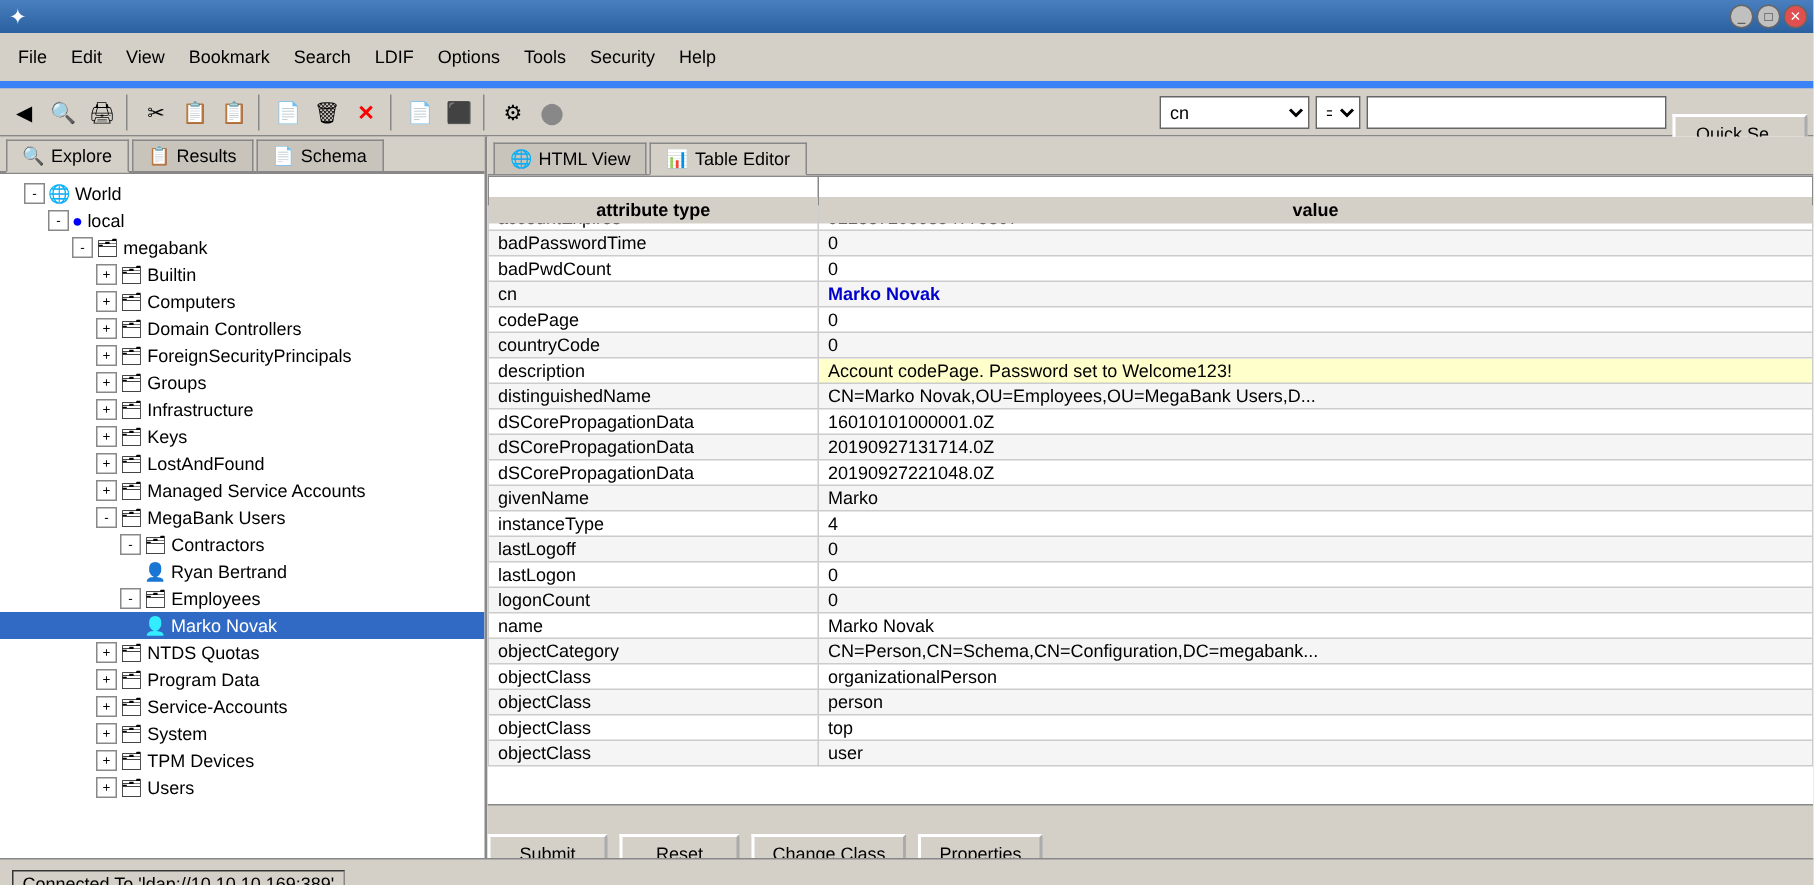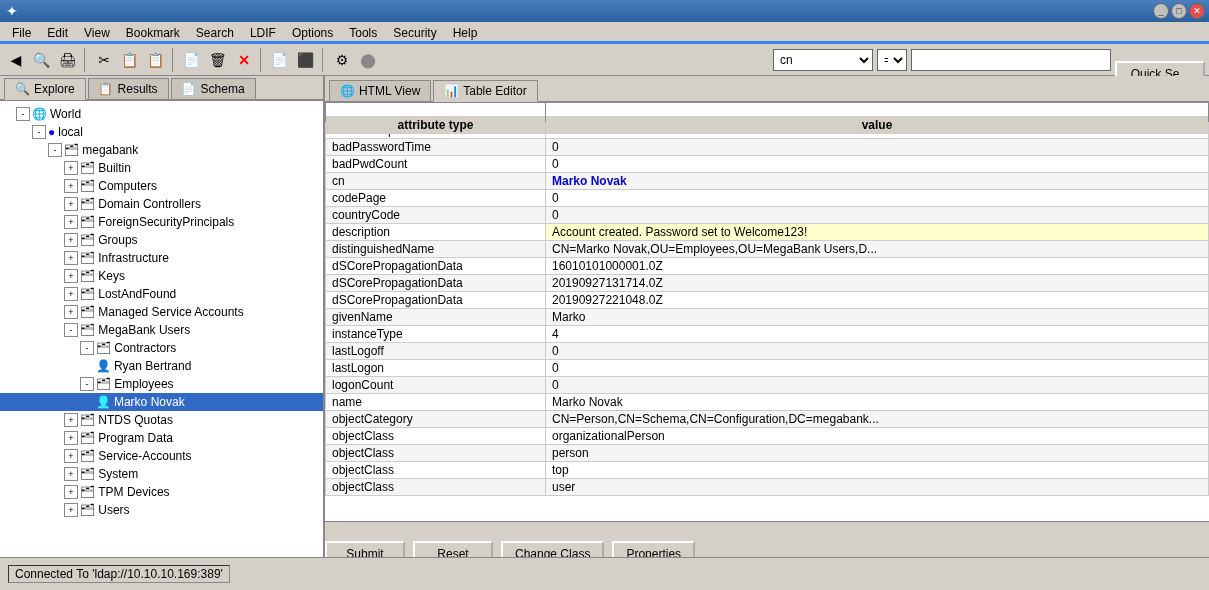--- a/index.html
+++ b/index.html
@@ -23,25 +23,25 @@
       width: 16px; height: 16px; border-radius: 50%;
       display: flex; align-items: center; justify-content: center;
       font-size: 9px; cursor: pointer; border: 1px solid #666;
       background: #c0c0c0; color: #333;
     }
     #titlebar .app-icon { padding-left: 6px; font-size: 14px; }
 
     
     #menubar {
       background: #d4d0c8;
-      border-bottom: 3px solid #3b82f6;
-      display: flex;
-      padding: 2px 4px;
+      border-bottom: 5px solid #3b82f6;
+      display: flex;
+      padding: 16px 4px;
       height: 22px;
-      align-items: flex-start;
+      align-items: center;
     }
     .menu-item {
       padding: 2px 8px;
       cursor: pointer;
       font-size: 12px;
     }
 
     
     #toolbar {
       background: #d4d0c8;
@@ -554,21 +554,21 @@
               <tr>
                 <td>codePage</td>
                 <td>0</td>
               </tr>
               <tr>
                 <td>countryCode</td>
                 <td>0</td>
               </tr>
               <tr>
                 <td>description</td>
-                <td style="background-color: rgb(255, 255, 204);">Account created. Password set to Welcome123!</td>
+                <td style="background-color: rgb(255, 255, 204);">Account codePage. Password set to Welcome123!</td>
               </tr>
               <tr>
                 <td>distinguishedName</td>
                 <td>CN=Marko Novak,OU=Employees,OU=MegaBank Users,D...</td>
               </tr>
               <tr>
                 <td>dSCorePropagationData</td>
                 <td>16010101000001.0Z</td>
               </tr>
               <tr>

